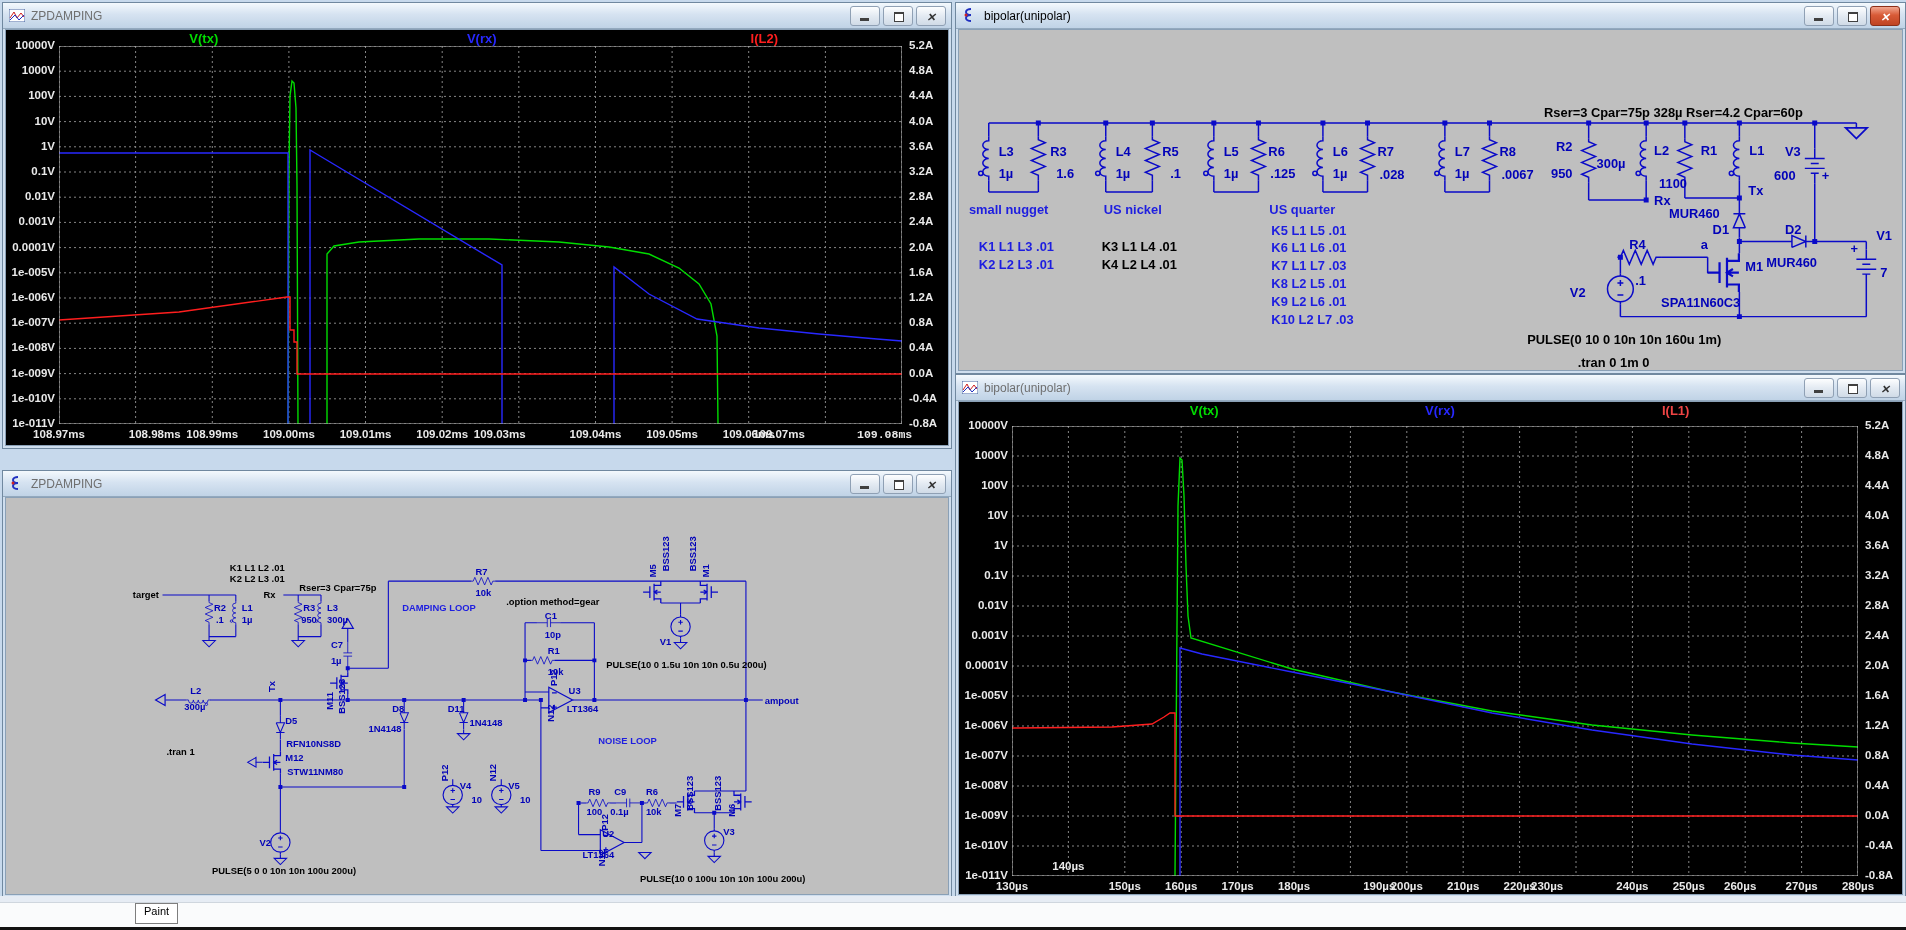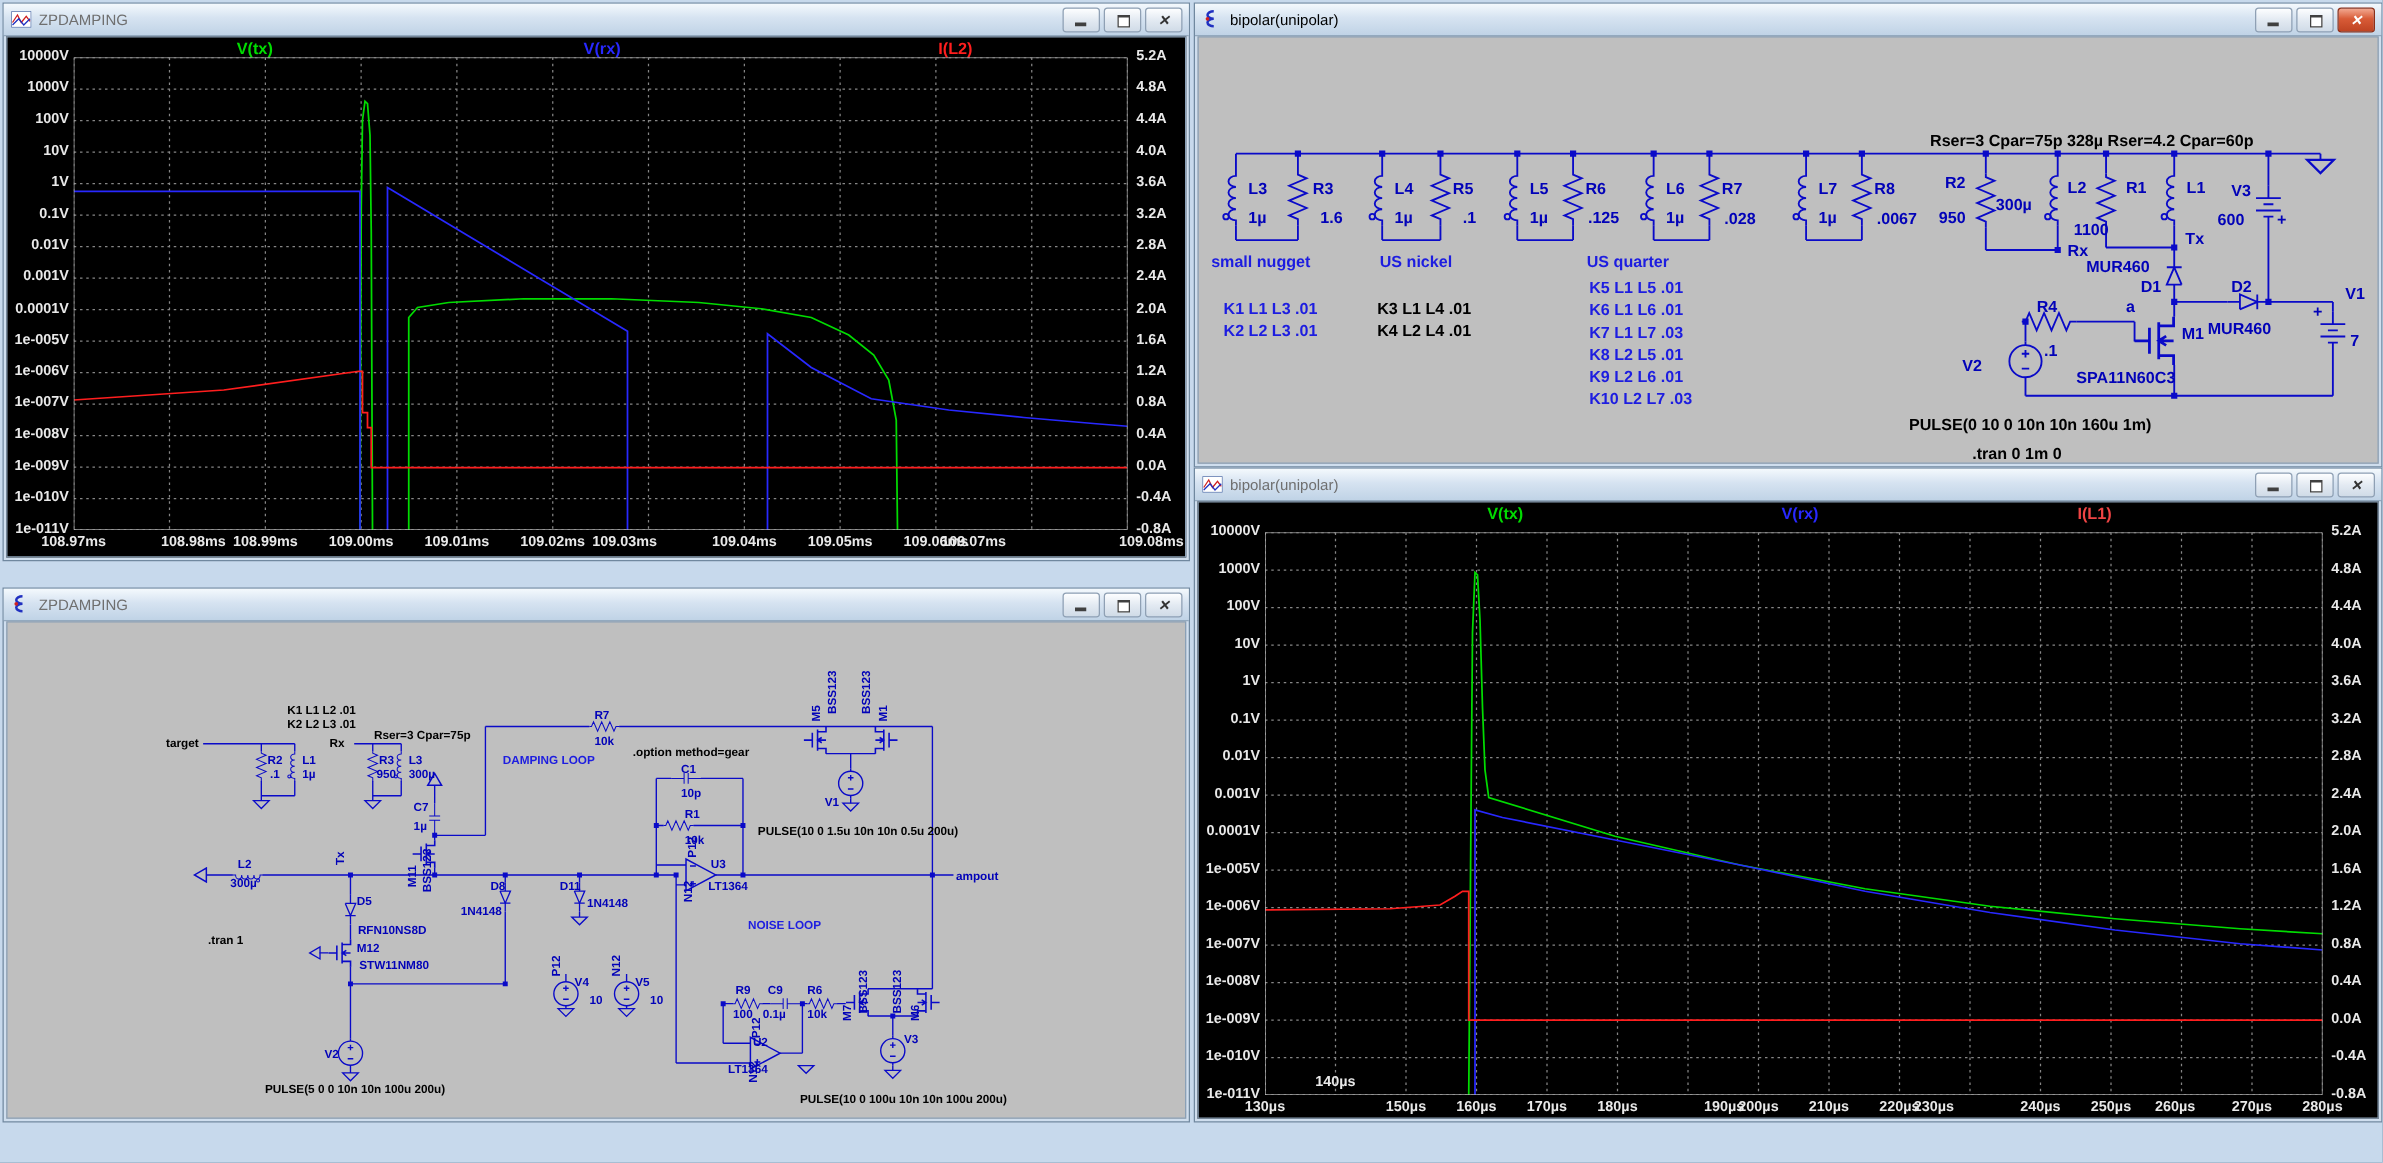--- a/index.html
+++ b/index.html
@@ -154,21 +154,21 @@
         <span class="axl" style="left: 84.6364px; top: 398px; width: 90px; text-align: right;">108.98ms</span>
         <span class="axl" style="left: 161.273px; top: 398px; width: 90px; text-align: center;">108.99ms</span>
         <span class="axl" style="left: 237.909px; top: 398px; width: 90px; text-align: center;">109.00ms</span>
         <span class="axl" style="left: 314.545px; top: 398px; width: 90px; text-align: center;">109.01ms</span>
         <span class="axl" style="left: 391.182px; top: 398px; width: 90px; text-align: center;">109.02ms</span>
         <span class="axl" style="left: 467.818px; top: 398px; width: 90px; text-align: left;">109.03ms</span>
         <span class="axl" style="left: 544.455px; top: 398px; width: 90px; text-align: center;">109.04ms</span>
         <span class="axl" style="left: 621.091px; top: 398px; width: 90px; text-align: center;">109.05ms</span>
         <span class="axl" style="left: 697.727px; top: 398px; width: 90px; text-align: center;">109.06ms</span>
         <span class="axl" style="left: 728px; top: 398px; width: 90px; text-align: center;">109.07ms</span>
-        <span class="axl" style="left: 851px; top: 398px; width: 90px; text-align: right;">109.08ms</span>
+        <span class="axl" style="left: 851px; top: 398px; width: 90px; text-align: left; font-family: Liberation Mono, monospace;">109.08ms</span>
       </div>
   </div>
 
   <div class="win active" style="left:955px;top:2px;width:949px;height:370px;">
     <div class="tbar">
       <span class="wicon">
         <svg width="14" height="15">
             <path d="M8 1 A5 3 0 0 0 8 7 A5 3 0 0 0 8 13" fill="none" stroke="#2030c0" stroke-width="2"></path>
             <circle cx="3" cy="7" r="1.5" fill="#d02020"></circle>
           </svg>
@@ -500,14 +500,19 @@
         <span class="axl" style="left: 515.6px; top: 478px; width: 90px; text-align: center;">220µs</span>
         <span class="axl" style="left: 572px; top: 478px; width: 90px; text-align: left;">230µs</span>
         <span class="axl" style="left: 628.4px; top: 478px; width: 90px; text-align: center;">240µs</span>
         <span class="axl" style="left: 684.8px; top: 478px; width: 90px; text-align: center;">250µs</span>
         <span class="axl" style="left: 741.2px; top: 478px; width: 80px; text-align: center;">260µs</span>
         <span class="axl" style="left: 797.6px; top: 478px; width: 90px; text-align: center;">270µs</span>
         <span class="axl" style="left: 854px; top: 478px; width: 90px; text-align: center;">280µs</span>
       </div>
   </div>
 
+  <div id="taskbar">
+    <div id="tb-inner"></div>
+    <span id="paint-tab">Paint</span>
+    <div id="tb-black"></div>
+  </div>
 
 </div>
 
 </body></html>

